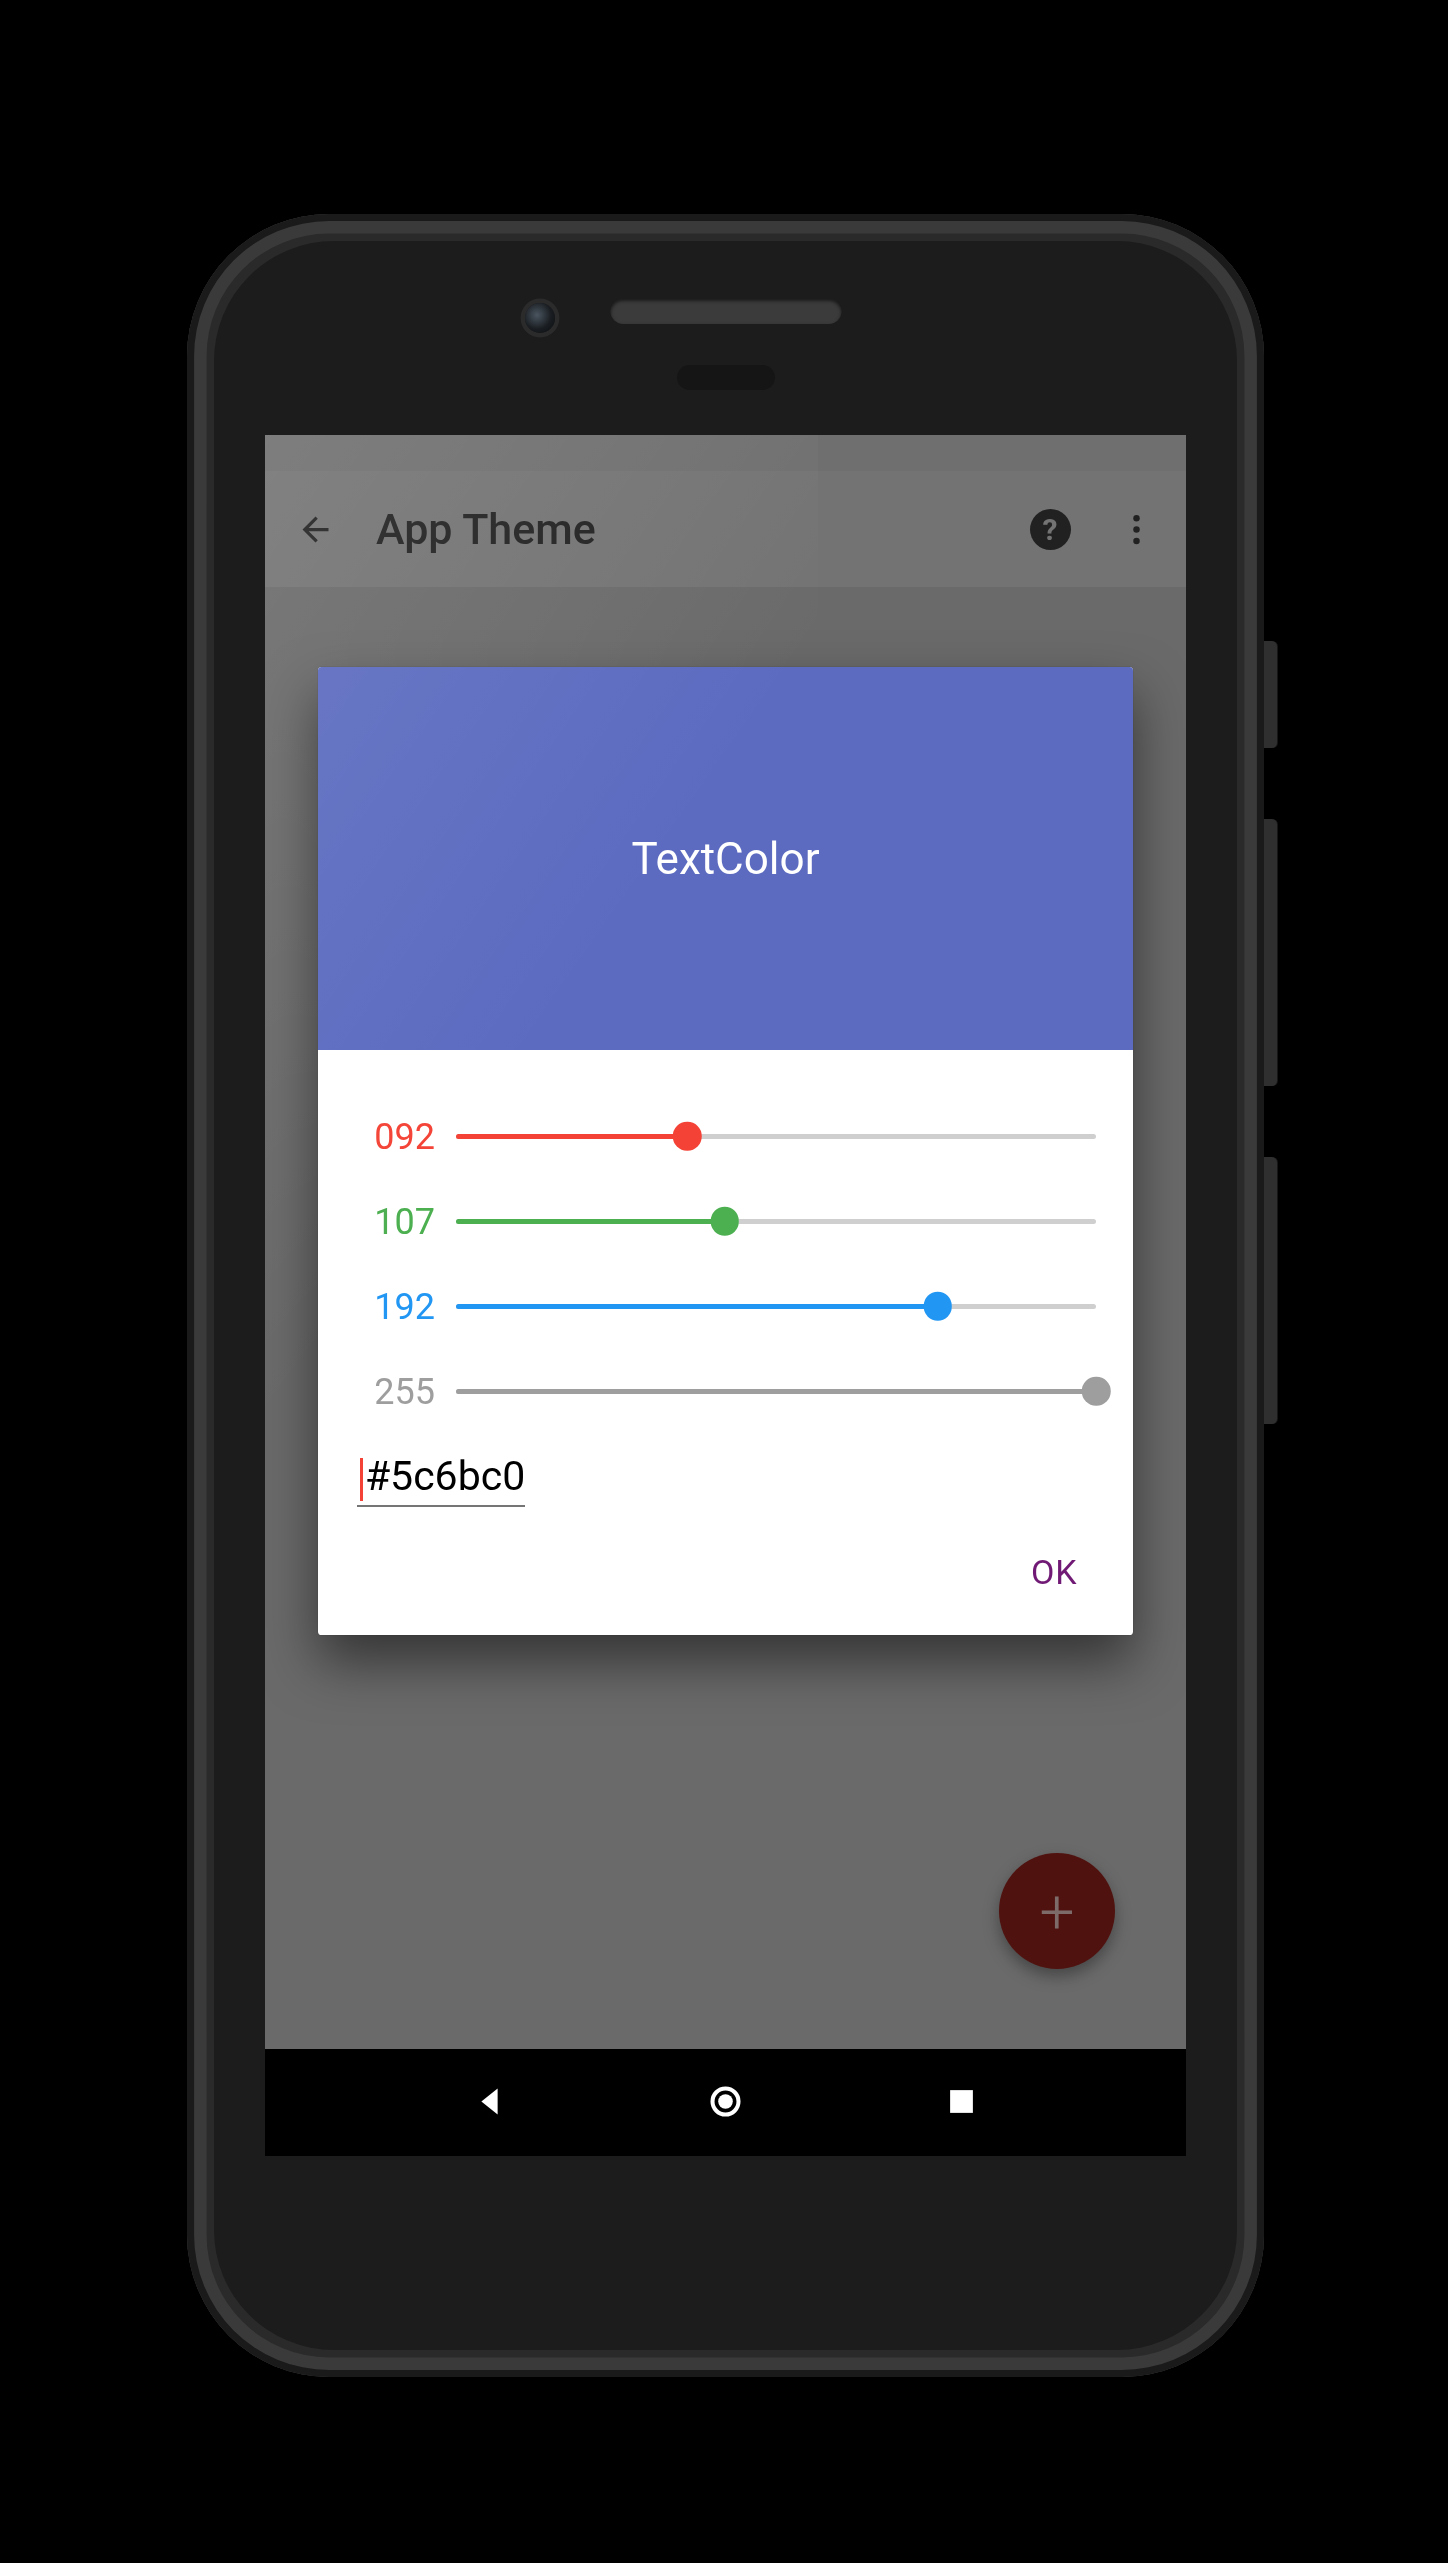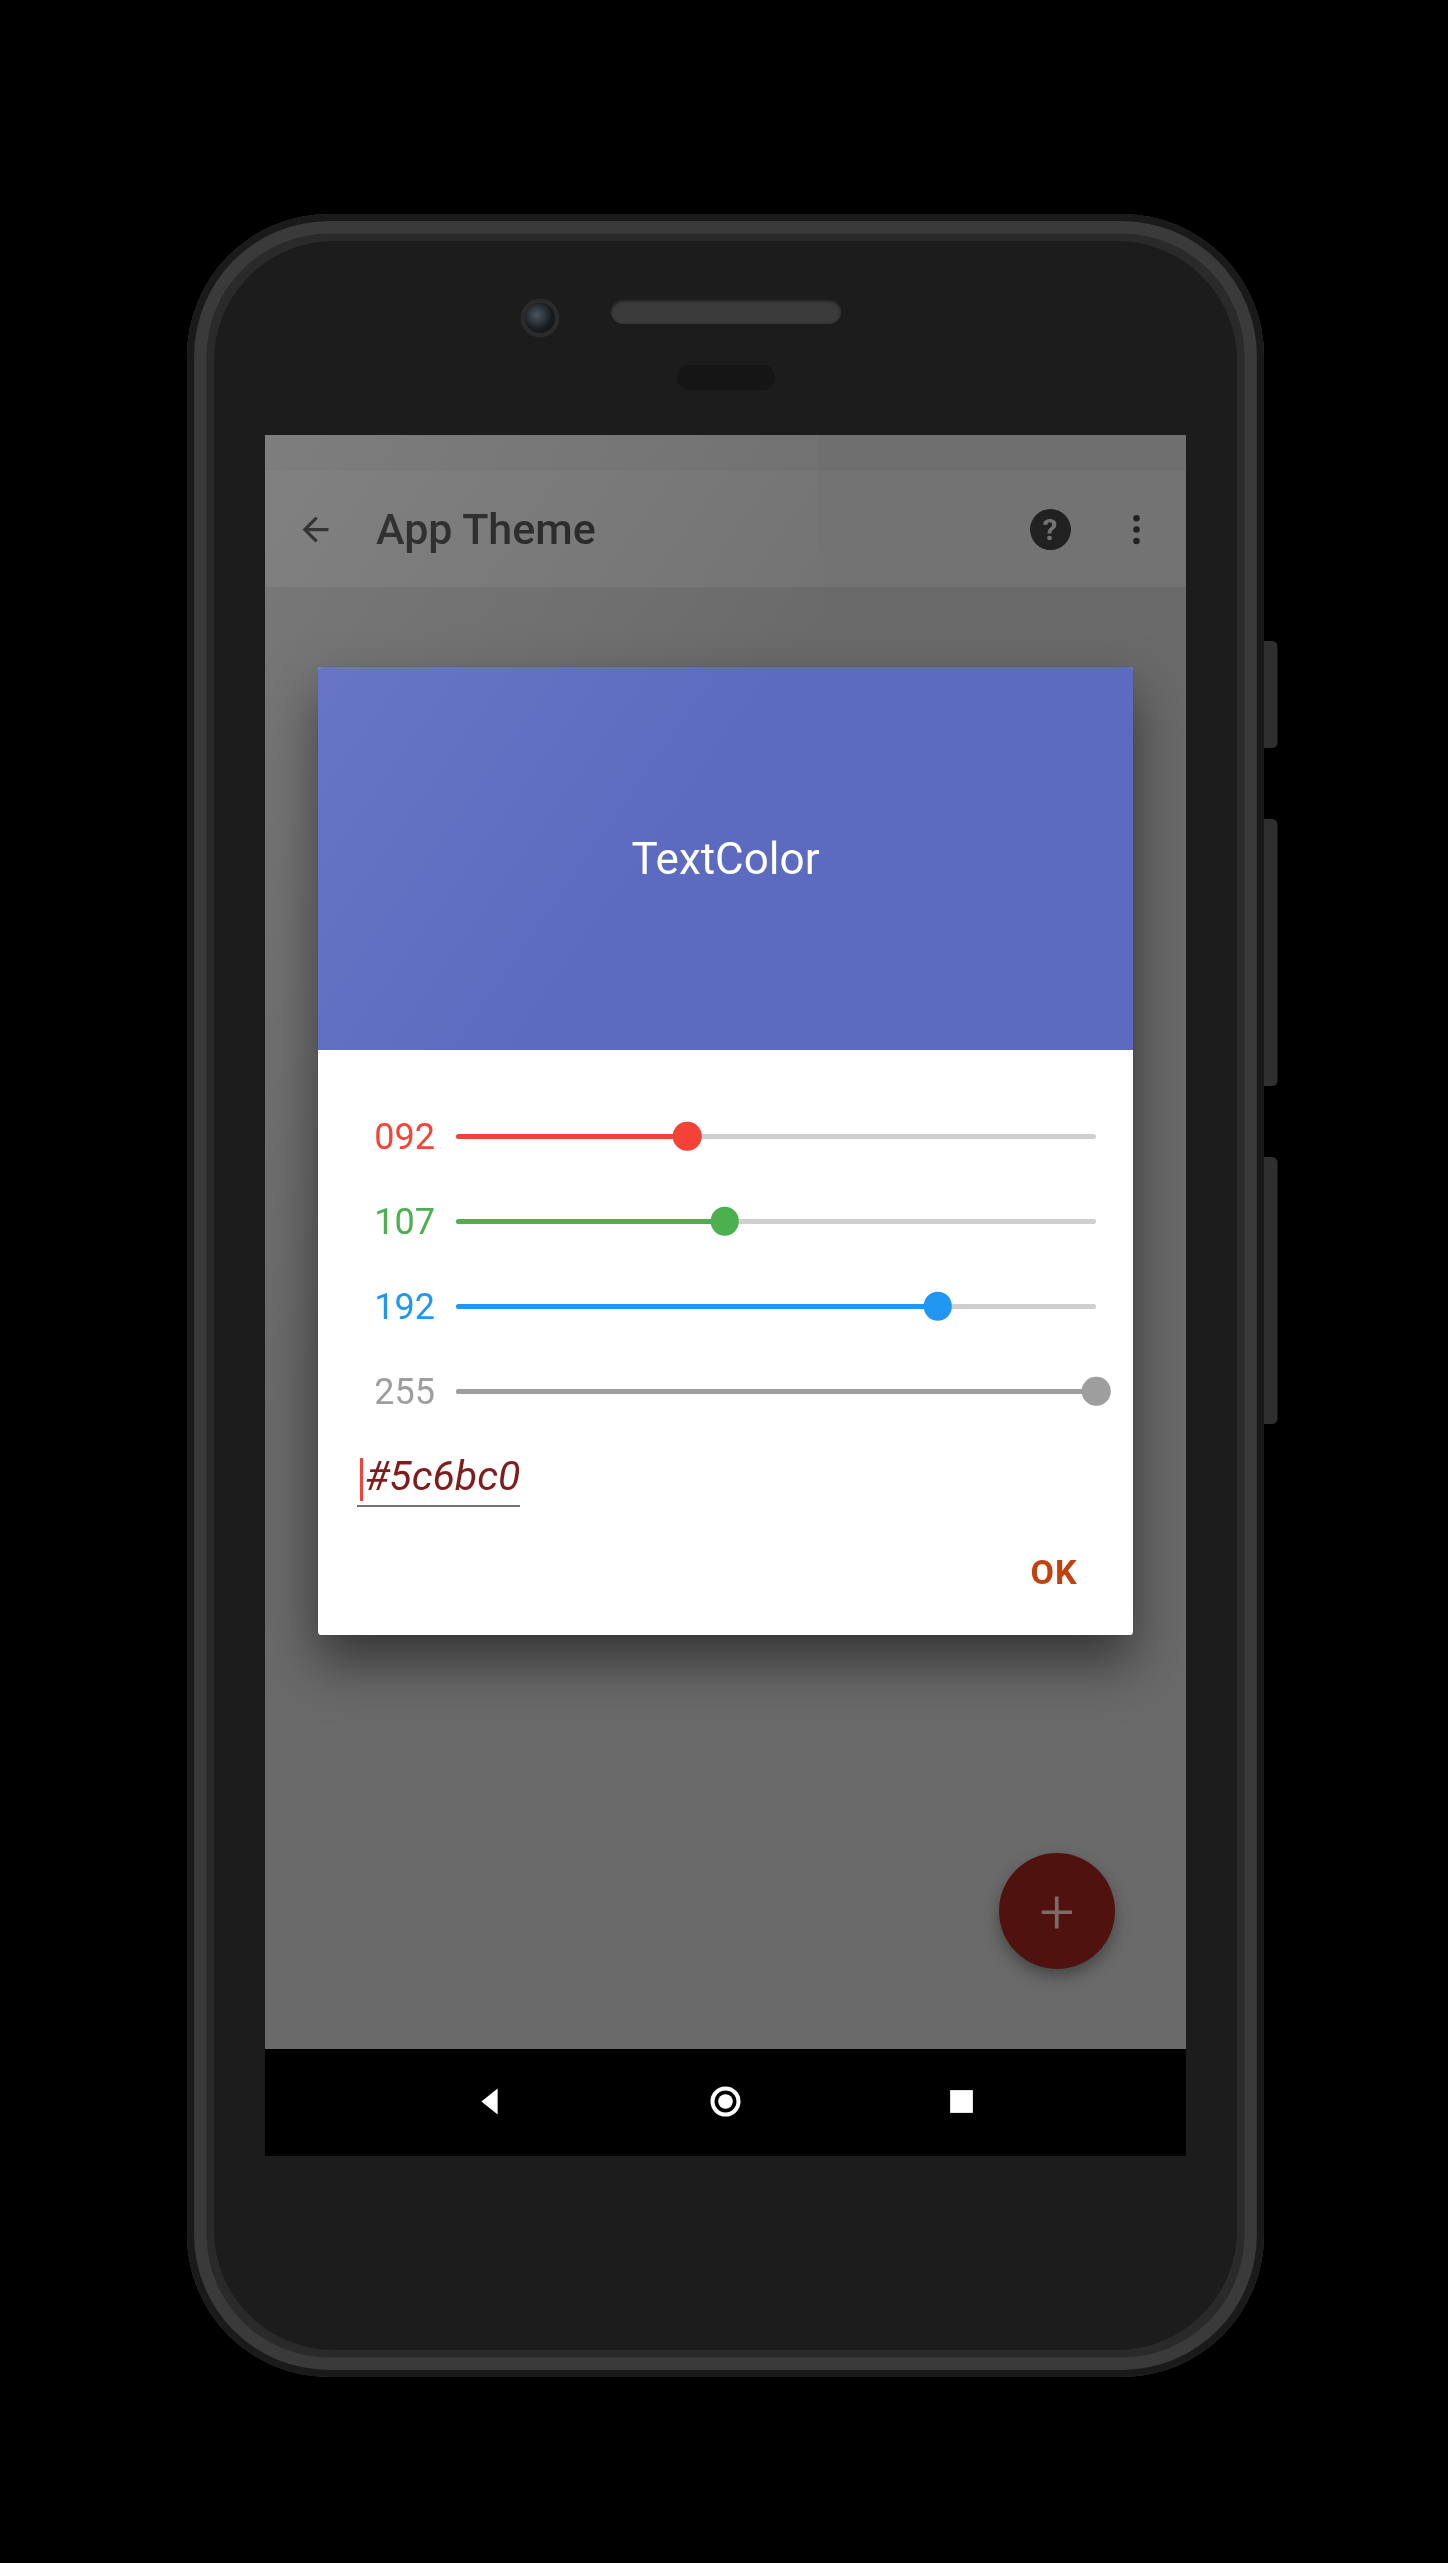--- a/index.html
+++ b/index.html
@@ -223,45 +223,44 @@
   .a .slider-val { color:#9e9e9e; } .a .slider-fill,.a .slider-thumb{ background:#9e9e9e; }
 
   .hex-row {
     margin-top: 18px;
     padding: 0 1.8px 7.1px 1.8px;
   }
   .hex-input {
     border: none;
     border-bottom: 2.7px solid #757575;
     font-size: 41px;
-    color: #7f1d1d;
+    color: #000000;
     width: 231px;
     padding: 3.6px 0 5.3px 3.6px;
     font-family: inherit;
     background: transparent;
     outline: none;
-    font-style: italic;
   }
   .cursor {
     display: inline-block;
     width: 2.7px;
     height: 43px;
     background: #f44336;
     vertical-align: middle;
     margin-right: 1.8px;
   }
   .dialog-actions {
     display: flex;
     justify-content: flex-end;
     padding: 23px 36px 30px 0;
   }
   .ok-btn {
     font-size: 34px;
-    font-weight: 700;
-    color: #c2410c;
+    font-weight: 400;
+    color: #701a75;
     letter-spacing: 0.9px;
     padding: 12.5px 19.6px;
   }
 
   
   .navbar {
     position: absolute;
     left: 0; right: 0; bottom: 0;
     height: 107px;
     background: #000;

